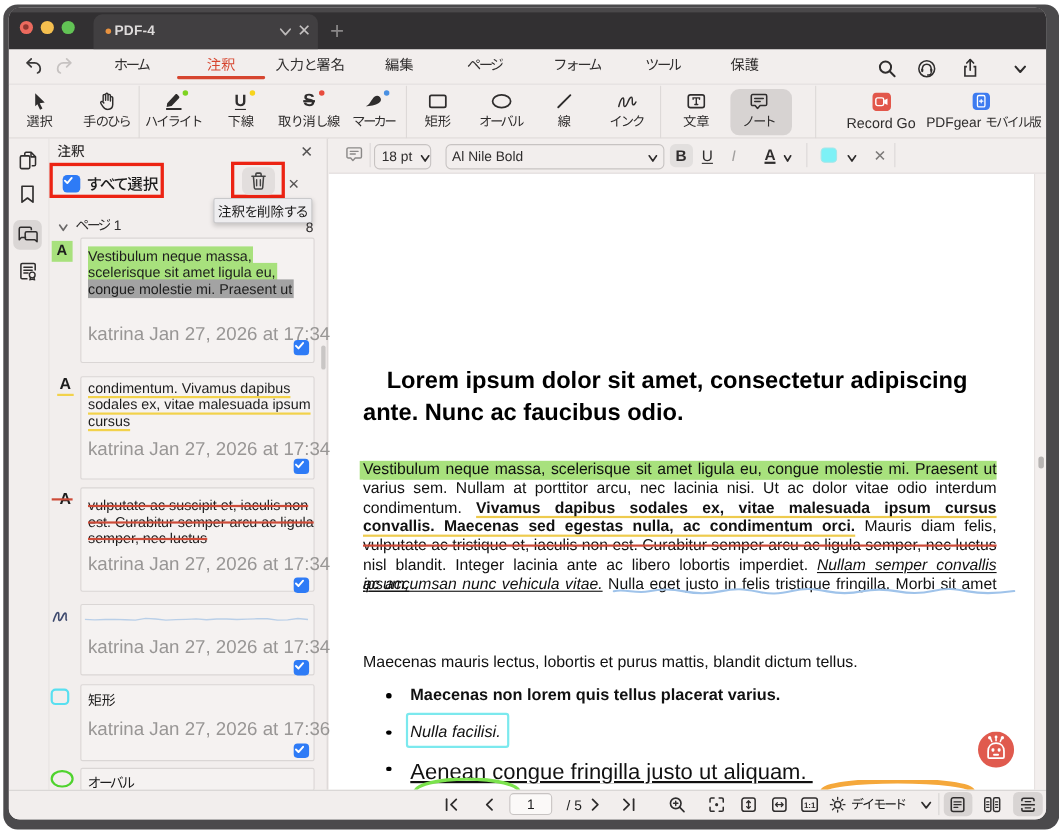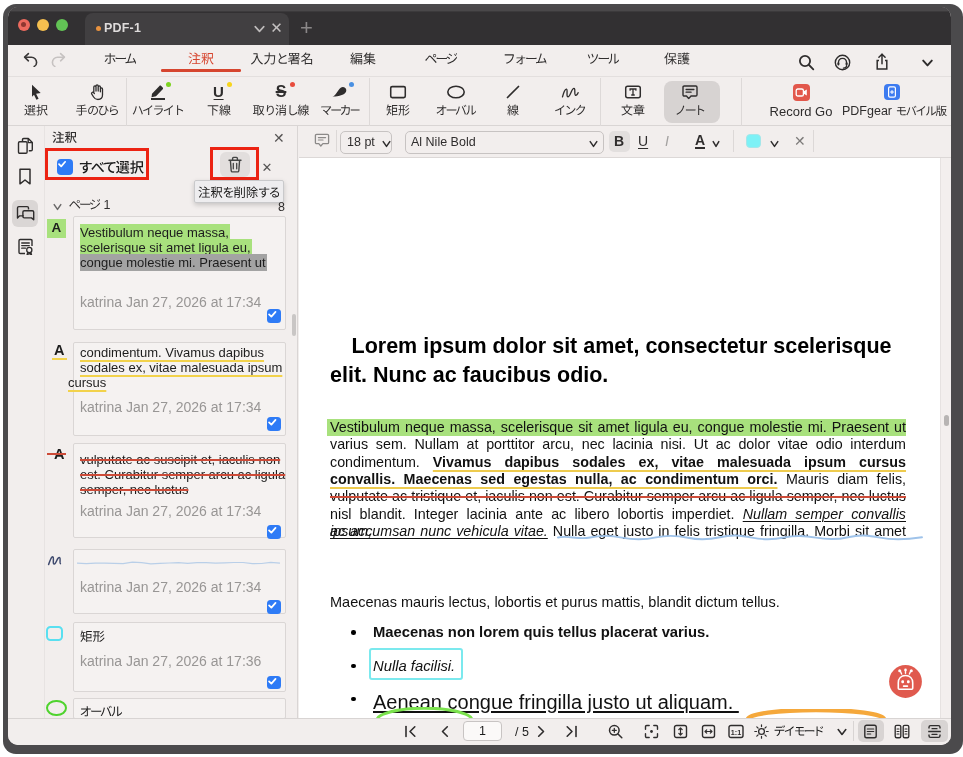--- a/index.html
+++ b/index.html
@@ -15,39 +15,39 @@
 .tsep{position:absolute;top:71px;height:48px;width:1px;background:#ddd9d8}
 .tlabel{position:absolute;transform:translateX(-50%);white-space:nowrap;text-align:center}
 .ticon{position:absolute;transform:translate(-50%,-50%)}
 .fmtbar{position:absolute;left:290.5px;top:119px;width:652.5px;height:32px;background:#f2eeed;border-bottom:1px solid #dcd8d7}
 .rail{position:absolute;left:0;top:119px;width:36px;height:592px;background:#f2eeed}
 .panel{position:absolute;left:36px;top:119px;width:254px;height:592px;background:#f2eeed;border-right:1px solid #d9d5d4;border-left:1px solid #e7e3e2}
 .docarea{position:absolute;left:290.5px;top:151px;width:652.5px;height:560px;background:#fff;overflow:hidden}
 .statusbar{position:absolute;left:0;top:711px;width:943px;height:27px;background:#f2eeed;border-top:1px solid #d8d4d3}
 .card{position:absolute;left:37px;background:#f5f2f1;border:1px solid #dad6d5;border-radius:2px;width:212.5px}
 .cline{font-size:13px;color:#1d1d1d;line-height:15.2px;white-space:nowrap}
-.meta{position:absolute;font-size:14px;color:#989695;white-space:nowrap}
+.meta{position:absolute;font-size:17px;color:#989695;white-space:nowrap}
 .chk{position:absolute;background:#2e7bf6;border-radius:3.5px}
 .bodyline{position:absolute;left:31.5px;width:576px;font-size:14.3px;color:#111;height:17.4px;line-height:17.4px;white-space:nowrap}
 .just{text-align:justify;text-align-last:justify;white-space:normal}
 .ylu{font-weight:bold;text-decoration:underline;text-decoration-color:#eecb4e;text-decoration-thickness:2px;text-underline-offset:3px}
 .rst{text-decoration:line-through;text-decoration-color:#cd4b38;text-decoration-thickness:1.6px}
 .itu{font-style:italic;text-decoration:underline;text-decoration-thickness:1px;text-underline-offset:2px}
 </style></head><body>
 <div class="frame"></div>
 <div class="win">
 <div class="tabbar">
 <div class="abs" style="left:0;top:0;width:943px;height:4.5px;background:#4a484a;border-bottom:1px solid #3c3a3c;border-radius:9px 9px 0 0"></div>
 <div class="tl" style="left:9.5px;background:#ec6a5e"></div>
 <div class="tl" style="left:28.5px;background:#f5bf4f"></div>
 <div class="tl" style="left:47.5px;background:#62c355"></div>
 <div class="abs" style="left:13.0px;top:15.4px;width:5px;height:5px;border-radius:50%;background:#8f3730"></div>
 <div class="tab"></div>
 <div class="abs" style="left:87.6px;top:18.5px;width:5.5px;height:5.5px;border-radius:50%;background:#e8923f"></div>
-<div class="abs" style="left:96.0px;top:14px;font-size:12.5px;font-weight:bold;color:#dedbdb;letter-spacing:.2px">PDF-1</div>
+<div class="abs" style="left:96.0px;top:14px;font-size:12.5px;font-weight:bold;color:#dedbdb;letter-spacing:.2px">PDF-4</div>
 <div class="abs" style="left:246.2px;top:17.5px;">
         <svg width="11" height="8" viewBox="0 0 11 8" fill="none" stroke="none">
           <path d="M1.2 1.6 5.5 6.4 9.8 1.6" stroke="#bdbaba" stroke-width="1.6" fill="none" stroke-linecap="round" stroke-linejoin="round"></path>
         </svg>
       </div>
 <div class="abs" style="left:262.3px;top:12px;font-size:15px;color:#c4c1c1">✕</div>
 <div class="abs" style="left:292.0px;top:8px;font-size:22px;font-weight:300;color:#8a8788">+</div>
 </div>
 <div class="menubar"></div>
 <div class="abs" style="left:14.0px;top:45.0px;">
@@ -491,21 +491,21 @@
 <div class="abs" style="left:738.0px;top:126.5px;width:14.5px;height:14px;border-radius:4px;background:#7df1f6;border:1px solid #a5e6e9"></div>
 <div class="abs" style="left:761.8px;top:132.5px;">
       <svg width="9" height="8" viewBox="0 0 9 8" fill="none" stroke="none">
         <path d="M1.2 1.6 4.5 6.4 7.8 1.6" stroke="#2f2d2d" stroke-width="1.5" fill="none" stroke-linecap="round" stroke-linejoin="round"></path>
       </svg>
     </div>
 <div class="abs" style="left:724.6px;top:123.0px;width:1px;height:22px;background:#dcd8d7"></div>
 <div class="abs" style="left:804.6px;top:123.0px;width:1px;height:22px;background:#dcd8d7"></div>
 <div class="abs" style="left:786.0px;top:125.5px;font-size:14px;color:#7c7a79">✕</div>
 <div class="docarea">
-<div class="abs" style="left:31.5px;top:174.0px;width:566px;font-size:21.5px;font-weight:bold;color:#000;line-height:28.8px;text-indent:21.5px">Lorem ipsum dolor sit amet, consectetur scelerisque elit. Nunc ac faucibus odio.</div>
+<div class="abs" style="left:31.5px;top:174.0px;width:566px;font-size:21.5px;font-weight:bold;color:#000;line-height:28.8px;text-indent:21.5px">Lorem ipsum dolor sit amet, consectetur adipiscing ante. Nunc ac faucibus odio.</div>
 <div class="abs bodyline just" style="top:278.2px;">varius sem. Nullam at porttitor arcu, nec lacinia nisi. Ut ac dolor vitae odio interdum</div>
 <div class="abs bodyline just" style="top:260.8px;background:#a8e17d;box-shadow:-3px 0 0 #a8e17d;">Vestibulum neque massa, scelerisque sit amet ligula eu, congue molestie mi. Praesent ut</div>
 <div class="abs bodyline just" style="top:295.6px;">condimentum. <span class="ylu">Vivamus dapibus sodales ex, vitae malesuada ipsum cursus</span></div>
 <div class="abs bodyline just" style="top:313.0px;"><span class="ylu">convallis. Maecenas sed egestas nulla, ac condimentum orci.</span> Mauris diam felis,</div>
 <div class="abs bodyline just" style="top:330.4px;"><span class="rst">vulputate ac tristique et, iaculis non est. Curabitur semper arcu ac ligula semper, nec luctus</span></div>
 <div class="abs bodyline just" style="top:347.8px;">nisl blandit. Integer lacinia ante ac libero lobortis imperdiet. <span class="itu">Nullam semper convallis ipsum,</span></div>
 <div class="abs bodyline just" style="top:365.2px;"><span class="itu">ac accumsan nunc vehicula vitae.</span> Nulla eget justo in felis tristique fringilla. Morbi sit amet</div>
 <div class="abs" style="left:257.5px;top:375.0px">
         <svg width="370" height="10" viewBox="0 0 370 10" fill="none" stroke="none">
           <path d="M2 4.5 C 12 2, 22 7, 34 4.5 S 54 2.2, 66 4.6 S 88 7, 100 4.4 S 120 2.2, 132 4.8 S 152 7, 164 4.2 S 184 2.2, 196 4.6 S 216 7, 228 4.5 S 248 2.4, 260 4.6 S 280 7, 292 4.2 S 312 2.2, 324 4.6 S 348 7, 366 4.3" stroke="#9fc3ea" stroke-width="1.9" fill="none" stroke-linecap="round"></path>
@@ -554,21 +554,21 @@
 <div class="chk" style="left:259.0px;top:302.0px;width:13.5px;height:13.5px">
       <svg width="13.5" height="13.5" viewBox="0 0 13 13" fill="none" stroke="none">
         <path d="M2 5.2 4.2 7.4 8.2 2.8" stroke="#fff" stroke-width="1.7" fill="none" stroke-linecap="round" stroke-linejoin="round"></path>
       </svg>
     </div>
 <div class="card" style="left:65.0px;top:335.0px;height:94.0px"></div>
 <div class="abs" style="left:46.0px;top:335.0px;font-size:14.5px;font-weight:bold;color:#1d1d1d">A</div>
 <div class="abs" style="left:43.5px;top:351.0px;width:15px;height:2.4px;background:#f2d24b"></div>
 <div class="abs cline" style="left:72.0px;top:337.5px"><span style="text-decoration:underline;text-decoration-color:#f2d24b;text-decoration-thickness:1.8px;text-underline-offset:2.5px">condimentum. Vivamus dapibus</span></div>
 <div class="abs cline" style="left:72.0px;top:352.7px"><span style="text-decoration:underline;text-decoration-color:#f2d24b;text-decoration-thickness:1.8px;text-underline-offset:2.5px">sodales ex, vitae malesuada ipsum</span></div>
-<div class="abs cline" style="left:60px;top:367.9px"><span style="text-decoration:underline;text-decoration-color:#f2d24b;text-decoration-thickness:1.8px;text-underline-offset:2.5px">cursus</span></div>
+<div class="abs cline" style="left:72.0px;top:367.9px"><span style="text-decoration:underline;text-decoration-color:#f2d24b;text-decoration-thickness:1.8px;text-underline-offset:2.5px">cursus</span></div>
 <div class="meta" style="left:72.0px;top:392.0px">katrina Jan 27, 2026 at 17:34</div>
 <div class="chk" style="left:259.0px;top:410.0px;width:13.5px;height:13.5px">
       <svg width="13.5" height="13.5" viewBox="0 0 13 13" fill="none" stroke="none">
         <path d="M2 5.2 4.2 7.4 8.2 2.8" stroke="#fff" stroke-width="1.7" fill="none" stroke-linecap="round" stroke-linejoin="round"></path>
       </svg>
     </div>
 <div class="card" style="left:65.0px;top:436.0px;height:95.0px"></div>
 <div class="abs" style="left:46.0px;top:439.0px;font-size:14.5px;font-weight:bold;color:#1d1d1d">A</div>
 <div class="abs" style="left:39.0px;top:445.5px;width:19px;height:2px;background:#cd4b38"></div>
 <div class="abs cline" style="left:72.0px;top:444.5px"><span style="text-decoration:line-through;text-decoration-color:#cd4b38;text-decoration-thickness:1.6px">vulputate ac suscipit et, iaculis non</span></div>

